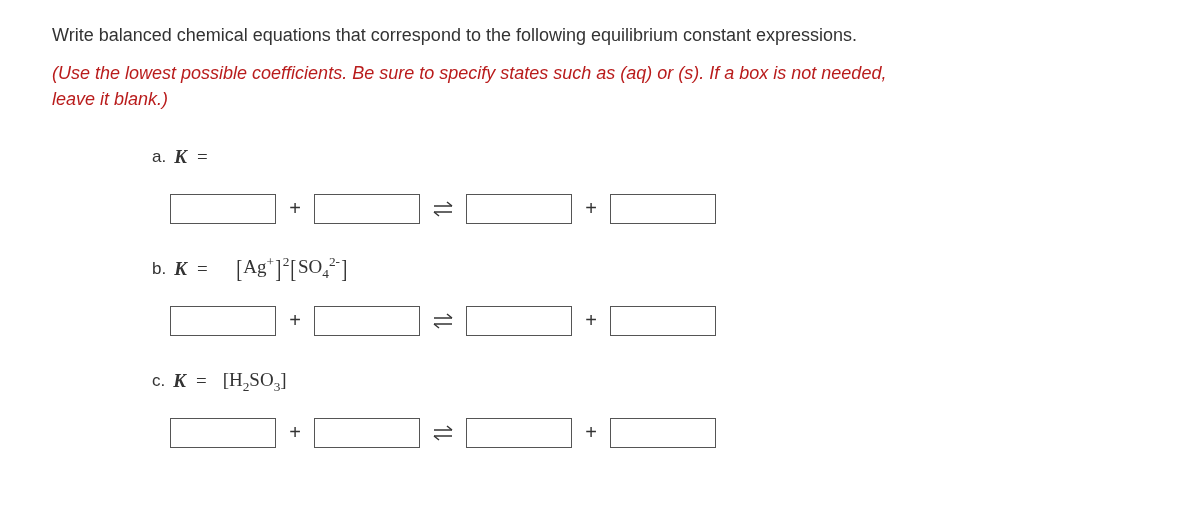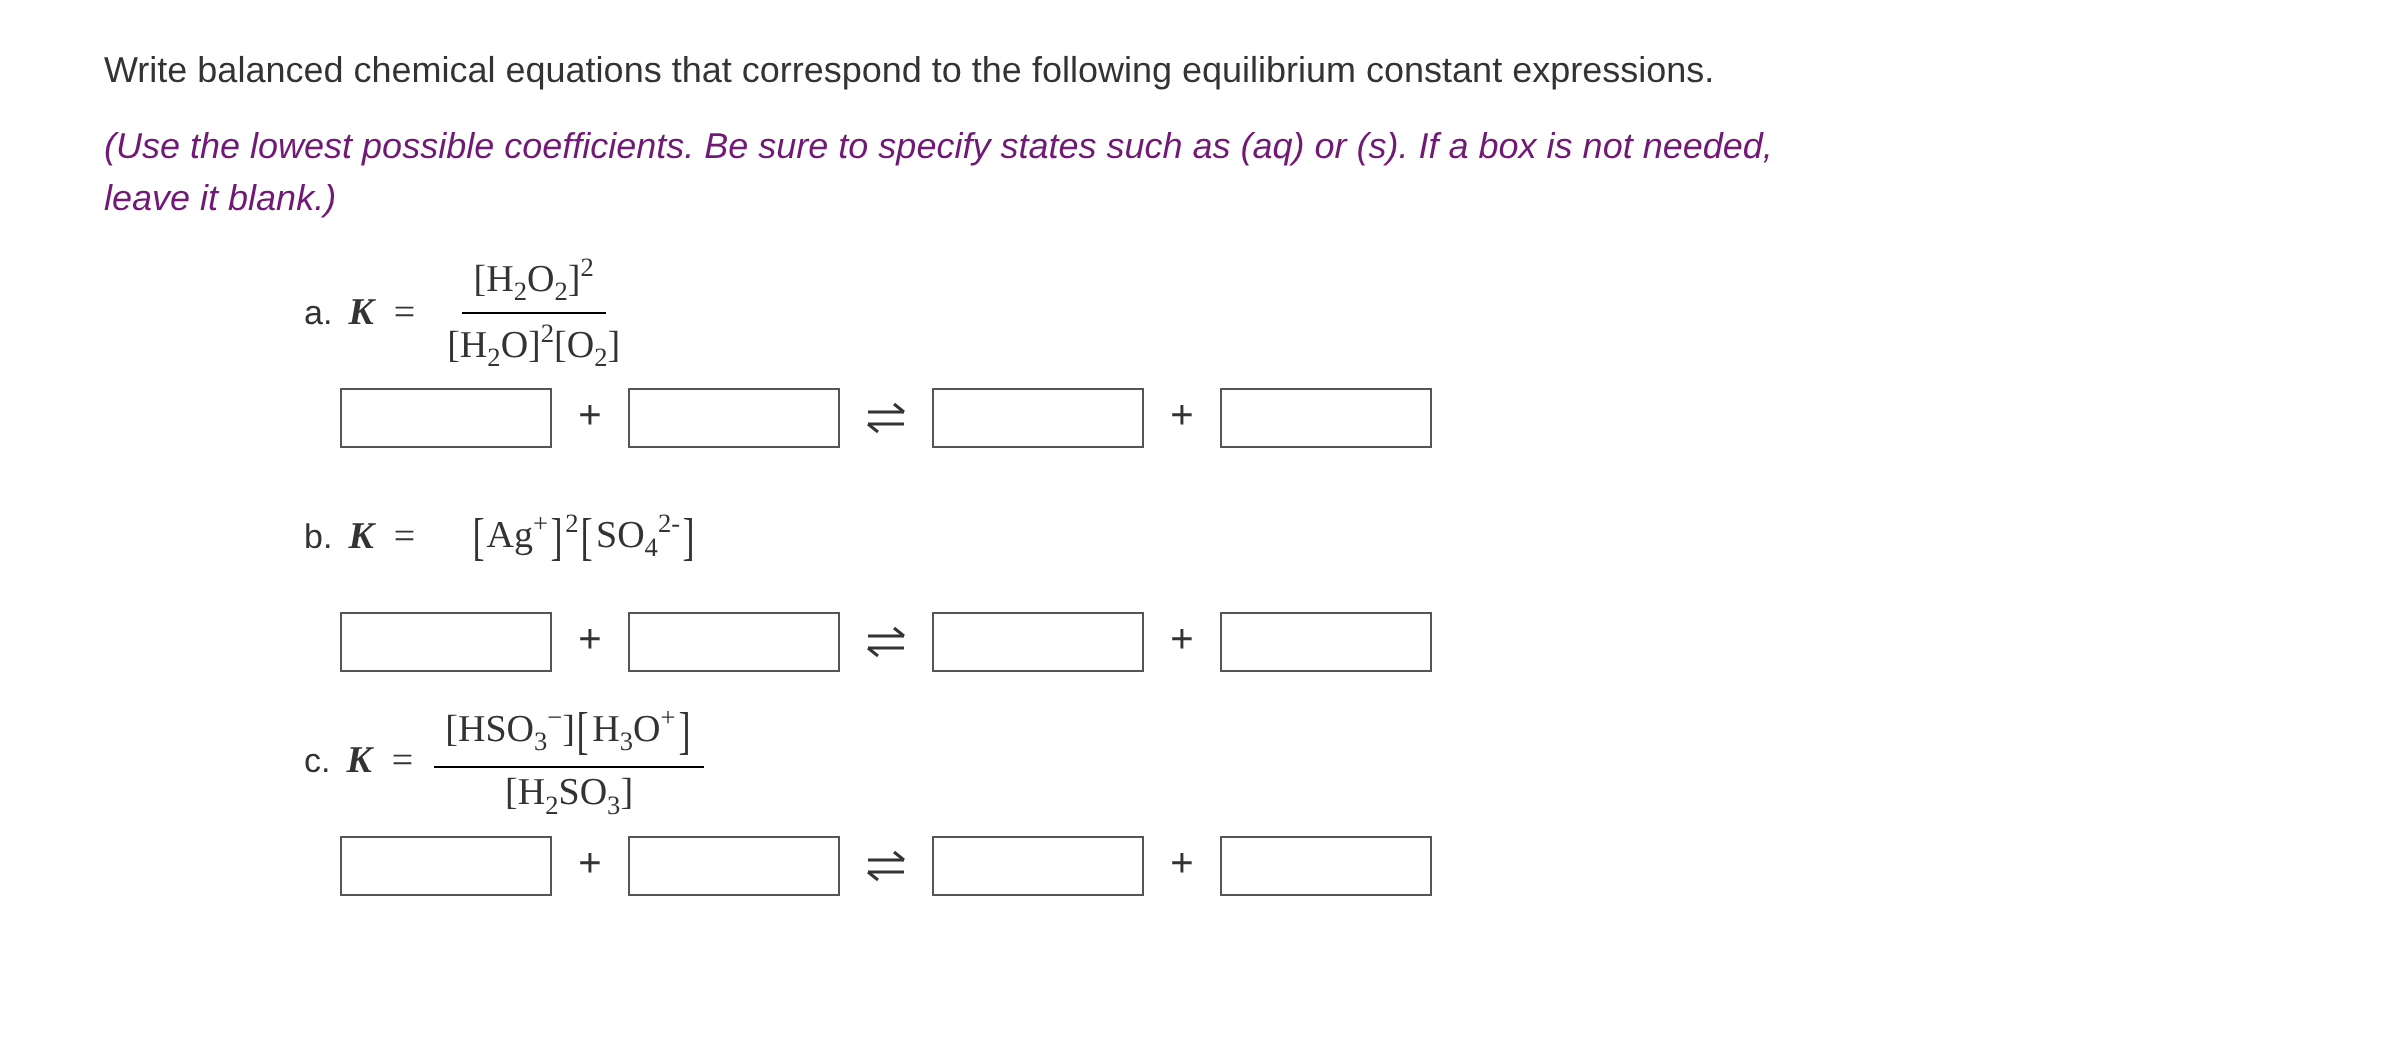--- a/index.html
+++ b/index.html
@@ -17,21 +17,21 @@
     position: relative;
   }
   .intro {
     font-size: 18px;
     color: #333;
     margin-bottom: 14px;
     line-height: 1.3;
   }
   .hint {
     font-size: 18px;
-    color: #701a75;
+    color: #b91c1c;
     font-style: italic;
     margin-bottom: 18px;
     line-height: 1.4;
   }
   .problems {
     padding-left: 100px;
   }
   .problem {
     margin-bottom: 18px;
   }
@@ -116,24 +116,20 @@
   <div class="intro">Write balanced chemical equations that correspond to the following equilibrium constant expressions.</div>
   <div class="hint">(Use the lowest possible coefficients. Be sure to specify states such as (aq) or (s). If a box is not needed, leave it blank.)</div>
 
   <div class="problems">
 
     <div class="problem">
       <div class="k-line">
         <span class="k-label">a.</span>
         <span class="k-var">K</span>
         <span class="eq">=</span>
-        <span class="frac">
-          <span class="num">[H<sub>2</sub>O<sub>2</sub>]<sup>2</sup></span>
-          <span class="den">[H<sub>2</sub>O]<sup>2</sup>[O<sub>2</sub>]</span>
-        </span>
       </div>
       <div class="input-row">
         <input class="input-box" style="">
         <span class="plus">+</span>
         <input class="input-box" style="">
         <span class="equil">
           <svg width="22" height="20" viewBox="0 0 22 20">
             <line x1="2" y1="7" x2="20" y2="7" stroke="#333" stroke-width="1.5"></line>
             <polyline points="15,3 20,7" fill="none" stroke="#333" stroke-width="1.5"></polyline>
             <line x1="2" y1="13" x2="20" y2="13" stroke="#333" stroke-width="1.5"></line>
@@ -172,21 +168,20 @@
         <input class="input-box" style="">
       </div>
     </div>
 
     <div class="problem">
       <div class="k-line">
         <span class="k-label">c.</span>
         <span class="k-var">K</span>
         <span class="eq">=</span>
         <span class="frac">
-          <span class="num">[HSO<sub>3</sub><sup>−</sup>]<span class="tall-l">[</span>H<sub>3</sub>O<sup>+</sup><span class="tall-r">]</span></span>
           <span class="den">[H<sub>2</sub>SO<sub>3</sub>]</span>
         </span>
       </div>
       <div class="input-row">
         <input class="input-box" style="">
         <span class="plus">+</span>
         <input class="input-box" style="">
         <span class="equil">
           <svg width="22" height="20" viewBox="0 0 22 20">
             <line x1="2" y1="7" x2="20" y2="7" stroke="#333" stroke-width="1.5"></line>

